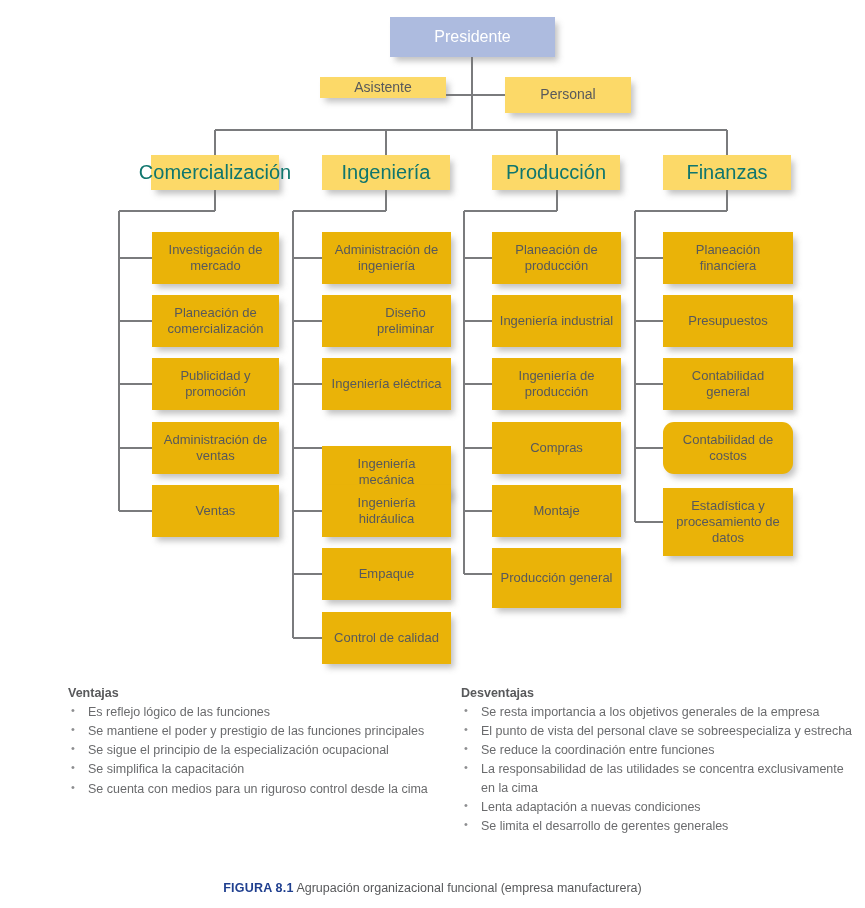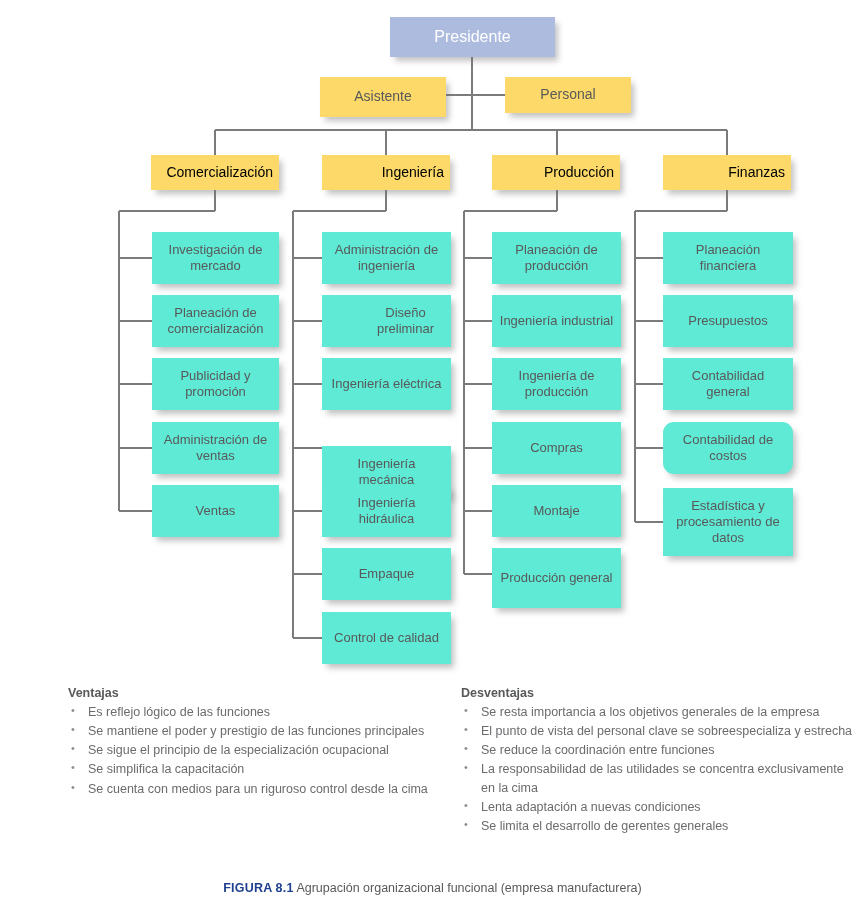--- a/index.html
+++ b/index.html
@@ -50,27 +50,26 @@
   }
 
   .node.staff {
     background: #fcd968;
     color: #58595b;
     font-size: 14px;
   }
 
   .node.div {
     background: #fcd968;
-    color: #000000;
-    font-size: 14px;
-    justify-content: flex-end;
+    color: #0f766e;
+    font-size: 20px;
   }
 
   .node.leaf {
-    background: #5eead4;
+    background: #eab308;
     color: #58595b;
     font-size: 13px;
   }
 
   
   #notes {
     position: absolute;
     left: 0;
     top: 686px;
     width: 865px;
@@ -182,21 +181,21 @@
       <line x1="635" y1="384" x2="664" y2="384"></line>
       <line x1="635" y1="448" x2="664" y2="448"></line>
       <line x1="635" y1="522" x2="664" y2="522"></line>
     </g>
   </svg>
 
   <div class="node root" style="left:390px; top:17px; width:165px; height:40px;">
     <span>Presidente</span>
   </div>
 
-  <div class="node staff" style="left:320px; top:77px; width:126px; height:40px;">
+  <div class="node staff" style="left:320px; top:77px; width:126px; height:21px;">
     <span>Asistente</span>
   </div>
   <div class="node staff" style="left:505px; top:77px; width:126px; height:36px;">
     <span>Personal</span>
   </div>
 
   <div class="node div" style="left:151px; top:155px; width:128px; height:35px;">
     <span>Comercialización</span>
   </div>
   <div class="node div" style="left:322px; top:155px; width:128px; height:35px;">

